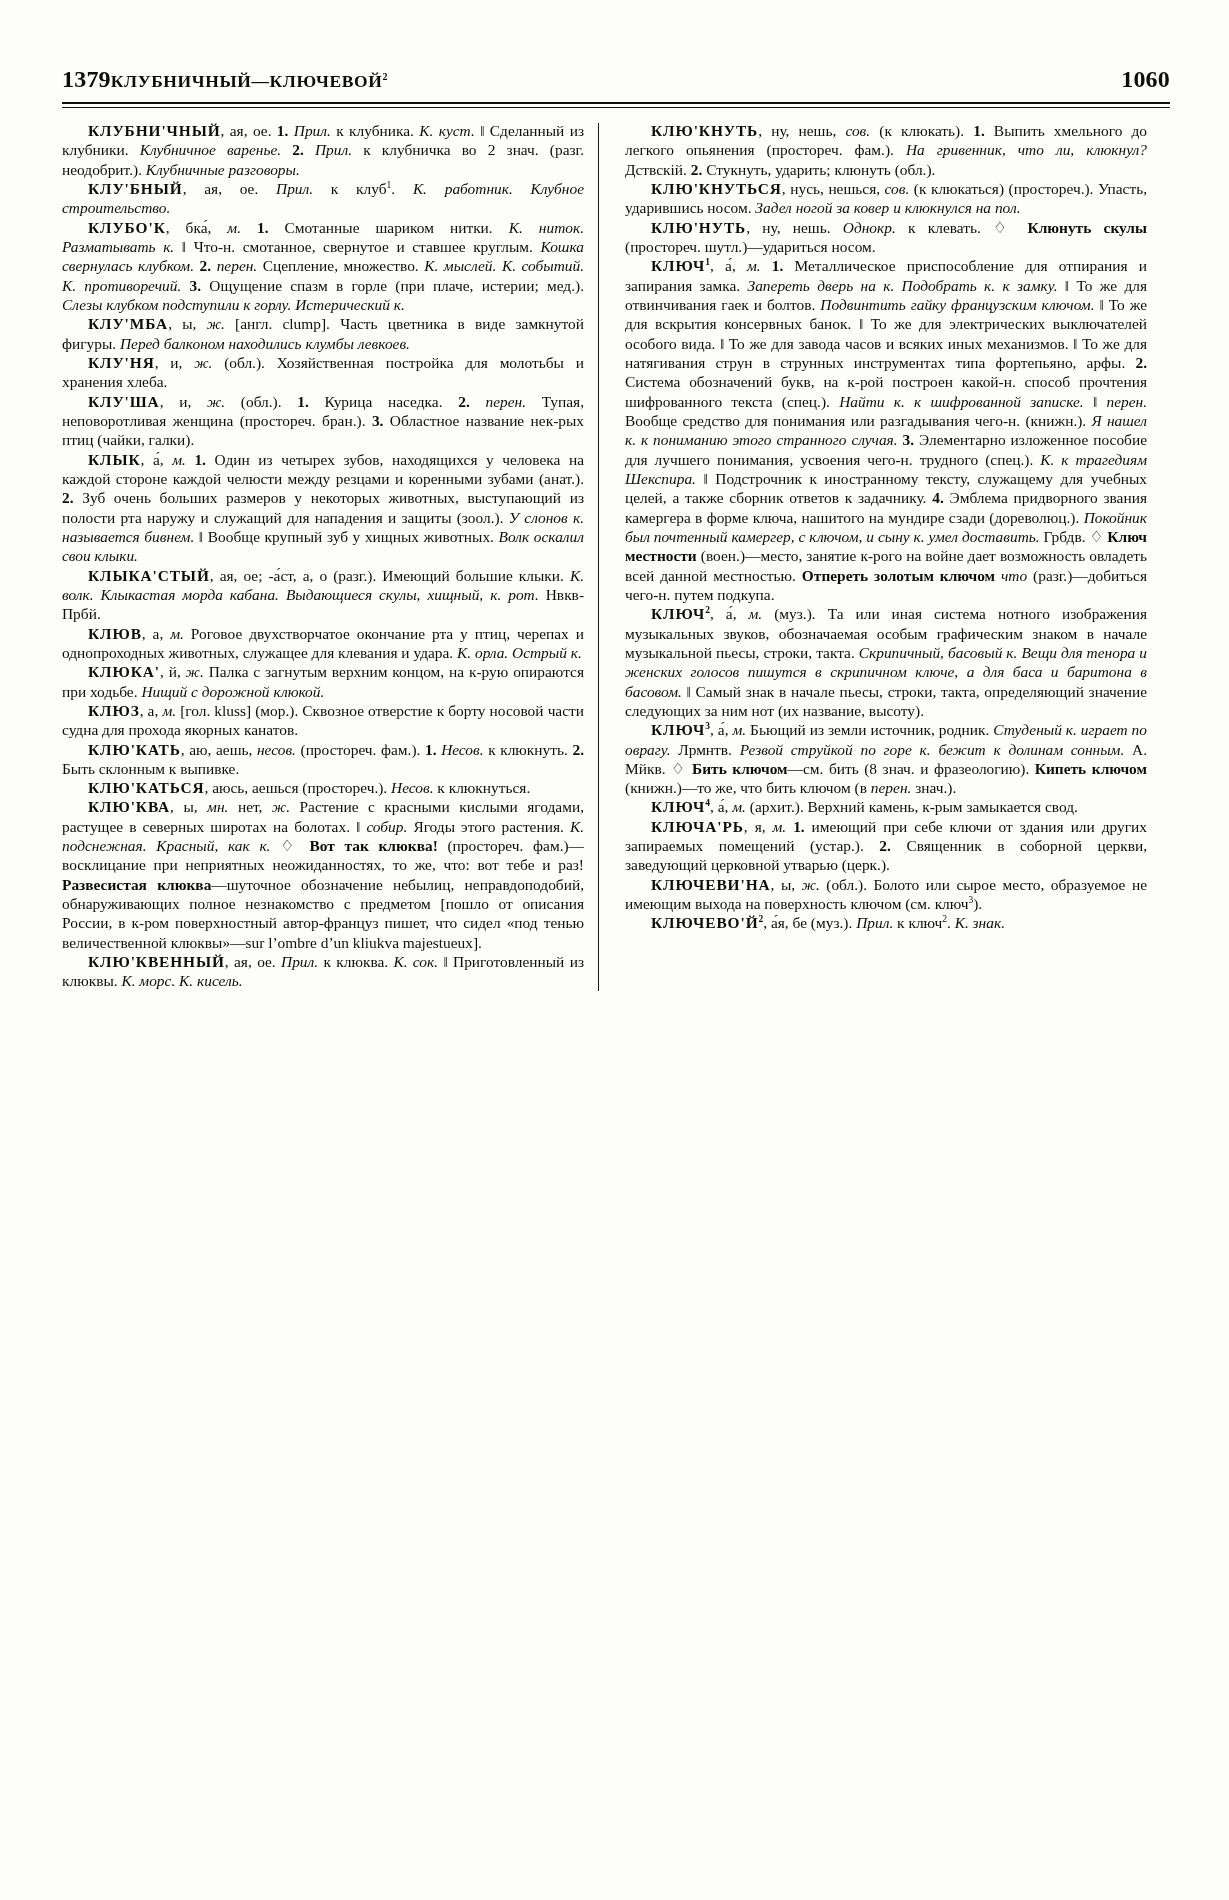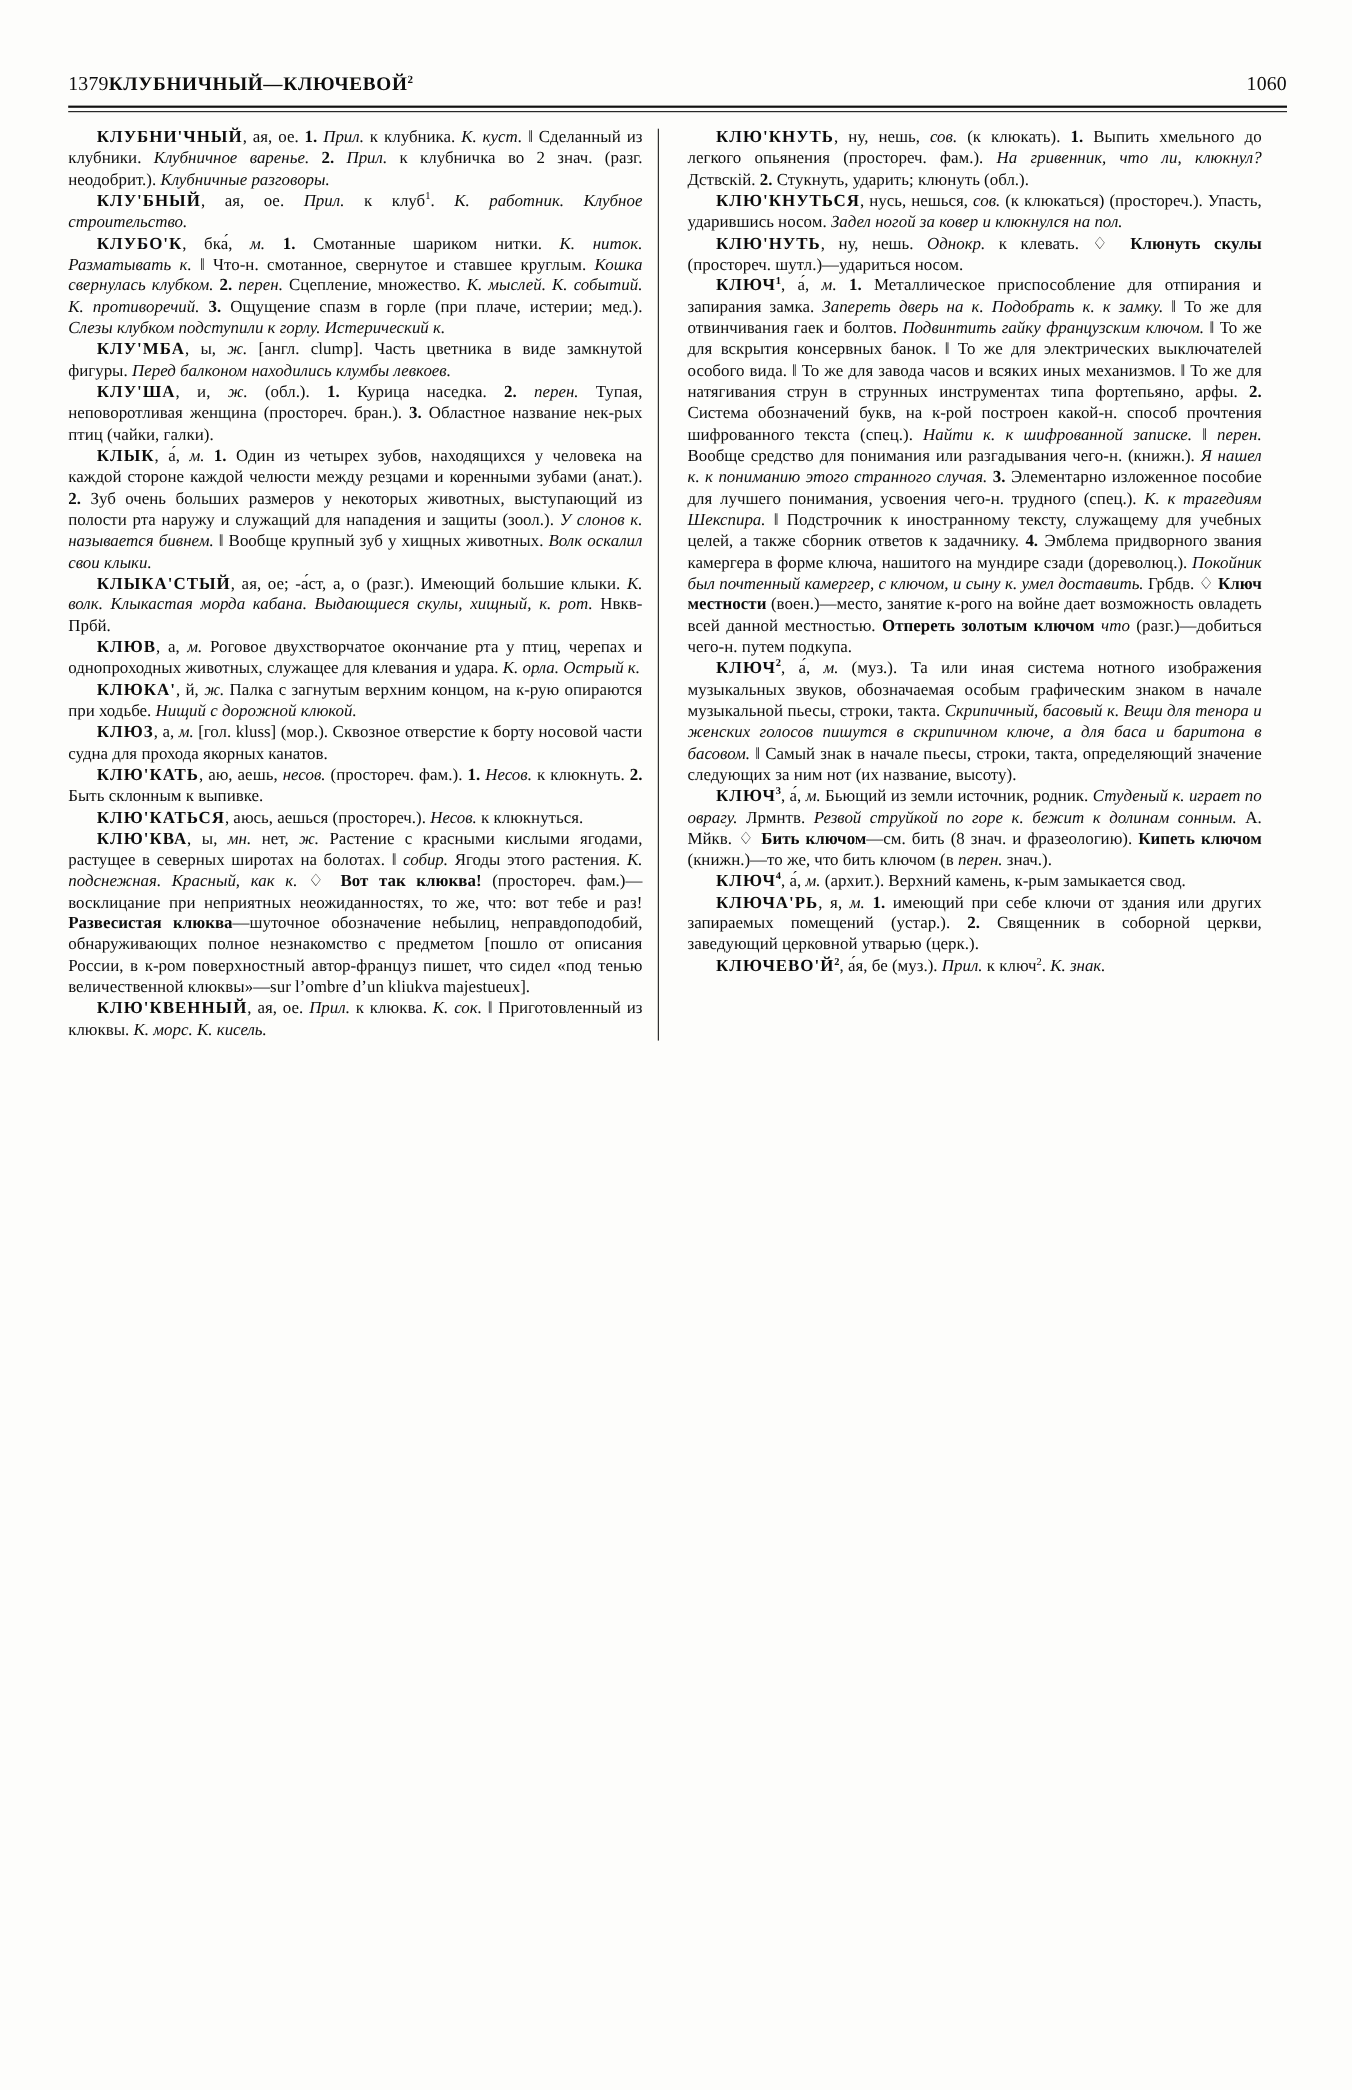--- a/index.html
+++ b/index.html
@@ -32,22 +32,22 @@
   
   .header-row {
     display: flex;
     align-items: baseline;
     justify-content: space-between;
     font-weight: bold;
     font-size: 19px;
     letter-spacing: 0.2px;
   }
   .folio {
-    font-size: 18px;
-    font-weight: normal;
+    font-size: 24px;
+    font-weight: bold;
   }
   .running-head {
     font-size: 17.5px;
     font-weight: bold;
     letter-spacing: 0.6px;
     text-align: left;
     flex: 1;
   }
   .running-head sup {
     font-size: 10px;
@@ -118,20 +118,21 @@
     </div>
 
     <div class="rule-double"></div>
 
     <div class="columns">
       <div class="col col-left" id="col-left">
           <p class="entry"><span class="hw">КЛУБНИ'ЧНЫЙ</span><span class="body">, ая, ое. <b>1.</b> <i>Прил.</i> к клубника. <i>К. куст.</i> ‖ Сделанный из клубники. <i>Клубничное варенье.</i> <b>2.</b> <i>Прил.</i> к клубничка во 2 знач. (разг. неодобрит.). <i>Клубничные разговоры.</i></span></p>
           <p class="entry"><span class="hw">КЛУ'БНЫЙ</span><span class="body">, ая, ое. <i>Прил.</i> к клуб<sup class="sm">1</sup>. <i>К. работник. Клубное строительство.</i></span></p>
           <p class="entry"><span class="hw">КЛУБО'К</span><span class="body">, бка́, <i>м.</i> <b>1.</b> Смотанные шариком нитки. <i>К. ниток. Разматывать к.</i> ‖ Что-н. смотанное, свернутое и ставшее круглым. <i>Кошка свернулась клубком.</i> <b>2.</b> <i>перен.</i> Сцепление, множество. <i>К. мыслей. К. событий. К. противоречий.</i> <b>3.</b> Ощущение спазм в горле (при плаче, истерии; мед.). <i>Слезы клубком подступили к горлу. Истерический к.</i></span></p>
           <p class="entry"><span class="hw">КЛУ'МБА</span><span class="body">, ы, <i>ж.</i> [англ. clump]. Часть цветника в виде замкнутой фигуры. <i>Перед балконом находились клумбы левкоев.</i></span></p>
+          <p class="entry"><span class="hw">КЛУ'НЯ</span><span class="body">, и, <i>ж.</i> (обл.). Хозяйственная постройка для молотьбы и хранения хлеба.</span></p>
           <p class="entry"><span class="hw">КЛУ'ША</span><span class="body">, и, <i>ж.</i> (обл.). <b>1.</b> Курица наседка. <b>2.</b> <i>перен.</i> Тупая, неповоротливая женщина (простореч. бран.). <b>3.</b> Областное название нек-рых птиц (чайки, галки).</span></p>
           <p class="entry"><span class="hw">КЛЫК</span><span class="body">, а́, <i>м.</i> <b>1.</b> Один из четырех зубов, находящихся у человека на каждой стороне каждой челюсти между резцами и коренными зубами (анат.). <b>2.</b> Зуб очень больших размеров у некоторых животных, выступающий из полости рта наружу и служащий для нападения и защиты (зоол.). <i>У слонов к. называется бивнем.</i> ‖ Вообще крупный зуб у хищных животных. <i>Волк оскалил свои клыки.</i></span></p>
           <p class="entry"><span class="hw">КЛЫКА'СТЫЙ</span><span class="body">, ая, ое; -а́ст, а, о (разг.). Имеющий большие клыки. <i>К. волк. Клыкастая морда кабана. Выдающиеся скулы, хищный, к. рот.</i> Нвкв-Прбй.</span></p>
           <p class="entry"><span class="hw">КЛЮВ</span><span class="body">, а, <i>м.</i> Роговое двухстворчатое окончание рта у птиц, черепах и однопроходных животных, служащее для клевания и удара. <i>К. орла. Острый к.</i></span></p>
           <p class="entry"><span class="hw">КЛЮКА'</span><span class="body">, й, <i>ж.</i> Палка с загнутым верхним концом, на к-рую опираются при ходьбе. <i>Нищий с дорожной клюкой.</i></span></p>
           <p class="entry"><span class="hw">КЛЮЗ</span><span class="body">, а, <i>м.</i> [гол. kluss] (мор.). Сквозное отверстие к борту носовой части судна для прохода якорных канатов.</span></p>
           <p class="entry"><span class="hw">КЛЮ'КАТЬ</span><span class="body">, аю, аешь, <i>несов.</i> (простореч. фам.). <b>1.</b> <i>Несов.</i> к клюкнуть. <b>2.</b> Быть склонным к выпивке.</span></p>
           <p class="entry"><span class="hw">КЛЮ'КАТЬСЯ</span><span class="body">, аюсь, аешься (простореч.). <i>Несов.</i> к клюкнуться.</span></p>
           <p class="entry"><span class="hw">КЛЮ'КВА</span><span class="body">, ы, <i>мн.</i> нет, <i>ж.</i> Растение с красными кислыми ягодами, растущее в северных широтах на болотах. ‖ <i>собир.</i> Ягоды этого растения. <i>К. подснежная. Красный, как к.</i> ♢ <b>Вот так клюква!</b> (простореч. фам.)—восклицание при неприятных неожиданностях, то же, что: вот тебе и раз! <b>Развесистая клюква</b>—шуточное обозначение небылиц, неправдоподобий, обнаруживающих полное незнакомство с предметом [пошло от описания России, в к-ром поверхностный автор-француз пишет, что сидел «под тенью величественной клюквы»—sur l’ombre d’un kliukva majestueux].</span></p>
           <p class="entry"><span class="hw">КЛЮ'КВЕННЫЙ</span><span class="body">, ая, ое. <i>Прил.</i> к клюква. <i>К. сок.</i> ‖ Приготовленный из клюквы. <i>К. морс. К. кисель.</i></span></p>
@@ -139,18 +140,19 @@
       <div class="col-divider"></div>
       <div class="col col-right" id="col-right">
           <p class="entry"><span class="hw">КЛЮ'КНУТЬ</span><span class="body">, ну, нешь, <i>сов.</i> (к клюкать). <b>1.</b> Выпить хмельного до легкого опьянения (простореч. фам.). <i>На гривенник, что ли, клюкнул?</i> Дствскій. <b>2.</b> Стукнуть, ударить; клюнуть (обл.).</span></p>
           <p class="entry"><span class="hw">КЛЮ'КНУТЬСЯ</span><span class="body">, нусь, нешься, <i>сов.</i> (к клюкаться) (простореч.). Упасть, ударившись носом. <i>Задел ногой за ковер и клюкнулся на пол.</i></span></p>
           <p class="entry"><span class="hw">КЛЮ'НУТЬ</span><span class="body">, ну, нешь. <i>Однокр.</i> к клевать. ♢ <b>Клюнуть скулы</b> (простореч. шутл.)—удариться носом.</span></p>
           <p class="entry"><span class="hw">КЛЮЧ<sup>1</sup></span><span class="body">, а́, <i>м.</i> <b>1.</b> Металлическое приспособление для отпирания и запирания замка. <i>Запереть дверь на к. Подобрать к. к замку.</i> ‖ То же для отвинчивания гаек и болтов. <i>Подвинтить гайку французским ключом.</i> ‖ То же для вскрытия консервных банок. ‖ То же для электрических выключателей особого вида. ‖ То же для завода часов и всяких иных механизмов. ‖ То же для натягивания струн в струнных инструментах типа фортепьяно, арфы. <b>2.</b> Система обозначений букв, на к-рой построен какой-н. способ прочтения шифрованного текста (спец.). <i>Найти к. к шифрованной записке.</i> ‖ <i>перен.</i> Вообще средство для понимания или разгадывания чего-н. (книжн.). <i>Я нашел к. к пониманию этого странного случая.</i> <b>3.</b> Элементарно изложенное пособие для лучшего понимания, усвоения чего-н. трудного (спец.). <i>К. к трагедиям Шекспира.</i> ‖ Подстрочник к иностранному тексту, служащему для учебных целей, а также сборник ответов к задачнику. <b>4.</b> Эмблема придворного звания камергера в форме ключа, нашитого на мундире сзади (дореволюц.). <i>Покойник был почтенный камергер, с ключом, и сыну к. умел доставить.</i> Грбдв. ♢ <b>Ключ местности</b> (воен.)—место, занятие к-рого на войне дает возможность овладеть всей данной местностью. <b>Отпереть золотым ключом</b> <i>что</i> (разг.)—добиться чего-н. путем подкупа.</span></p>
           <p class="entry"><span class="hw">КЛЮЧ<sup>2</sup></span><span class="body">, а́, <i>м.</i> (муз.). Та или иная система нотного изображения музыкальных звуков, обозначаемая особым графическим знаком в начале музыкальной пьесы, строки, такта. <i>Скрипичный, басовый к. Вещи для тенора и женских голосов пишутся в скрипичном ключе, а для баса и баритона в басовом.</i> ‖ Самый знак в начале пьесы, строки, такта, определяющий значение следующих за ним нот (их название, высоту).</span></p>
           <p class="entry"><span class="hw">КЛЮЧ<sup>3</sup></span><span class="body">, а́, <i>м.</i> Бьющий из земли источник, родник. <i>Студеный к. играет по оврагу.</i> Лрмнтв. <i>Резвой струйкой по горе к. бежит к долинам сонным.</i> А. Мйкв. ♢ <b>Бить ключом</b>—см. бить (8 знач. и фразеологию). <b>Кипеть ключом</b> (книжн.)—то же, что бить ключом (в <i>перен.</i> знач.).</span></p>
           <p class="entry"><span class="hw">КЛЮЧ<sup>4</sup></span><span class="body">, а́, <i>м.</i> (архит.). Верхний камень, к-рым замыкается свод.</span></p>
           <p class="entry"><span class="hw">КЛЮЧА'РЬ</span><span class="body">, я, <i>м.</i> <b>1.</b> имеющий при себе ключи от здания или других запираемых помещений (устар.). <b>2.</b> Священник в соборной церкви, заведующий церковной утварью (церк.).</span></p>
+          <p class="entry"><span class="hw">КЛЮЧЕВИ'НА</span><span class="body">, ы, <i>ж.</i> (обл.). Болото или сырое место, образуемое не имеющим выхода на поверхность ключом (см. ключ<sup class="sm">3</sup>).</span></p>
           <p class="entry"><span class="hw">КЛЮЧЕВО'Й<sup>2</sup></span><span class="body">, а́я, бе (муз.). <i>Прил.</i> к ключ<sup class="sm">2</sup>. <i>К. знак.</i></span></p>
         </div>
     </div>
 
   </div>
 </div>
 
 </body></html>

